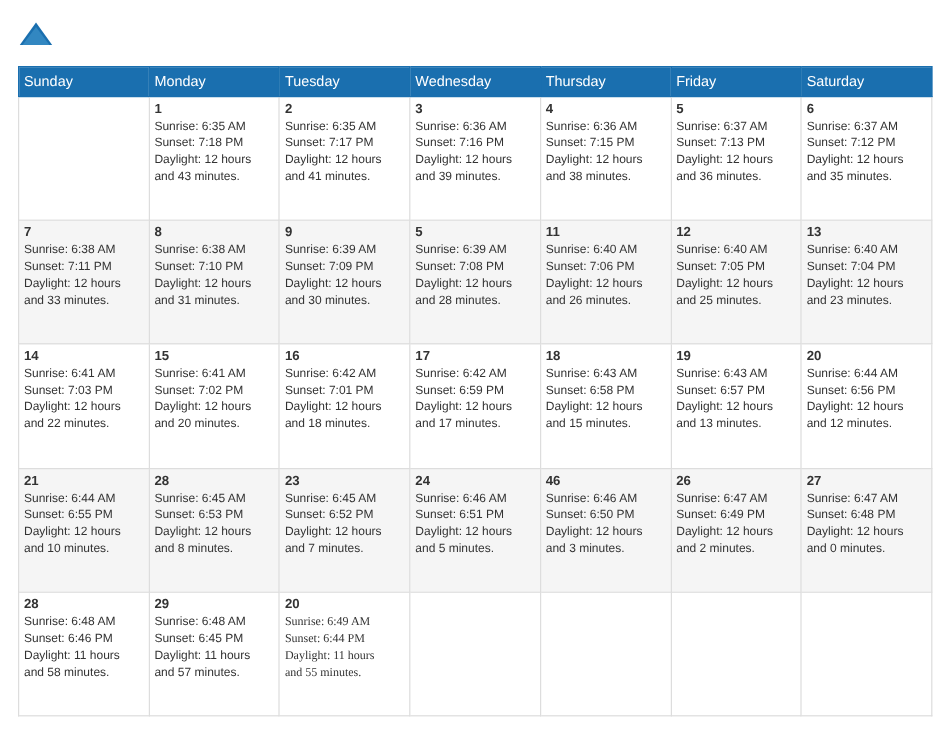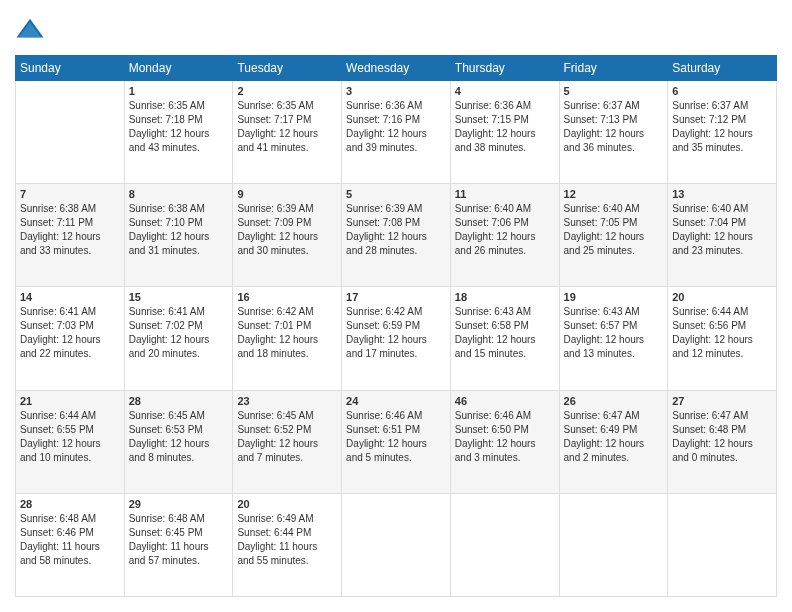--- a/index.html
+++ b/index.html
@@ -348,21 +348,21 @@
           </td>
           <td>
             <div class="day-num">29</div>
             <div class="day-info" style="white-space: pre-line;">Sunrise: 6:48 AM
 Sunset: 6:45 PM
 Daylight: 11 hours
 and 57 minutes.</div>
           </td>
           <td>
             <div class="day-num">20</div>
-            <div class="day-info" style="white-space: pre-line;">Sunrise: 6:49 AM
+            <div class="day-info" style="white-space: pre-line; font-family: Liberation Serif, serif;">Sunrise: 6:49 AM
 Sunset: 6:44 PM
 Daylight: 11 hours
 and 55 minutes.</div>
           </td>
           <td class="empty-cell"></td>
           <td class="empty-cell"></td>
           <td class="empty-cell"></td>
           <td class="empty-cell"></td>
         </tr>
       </tbody>

